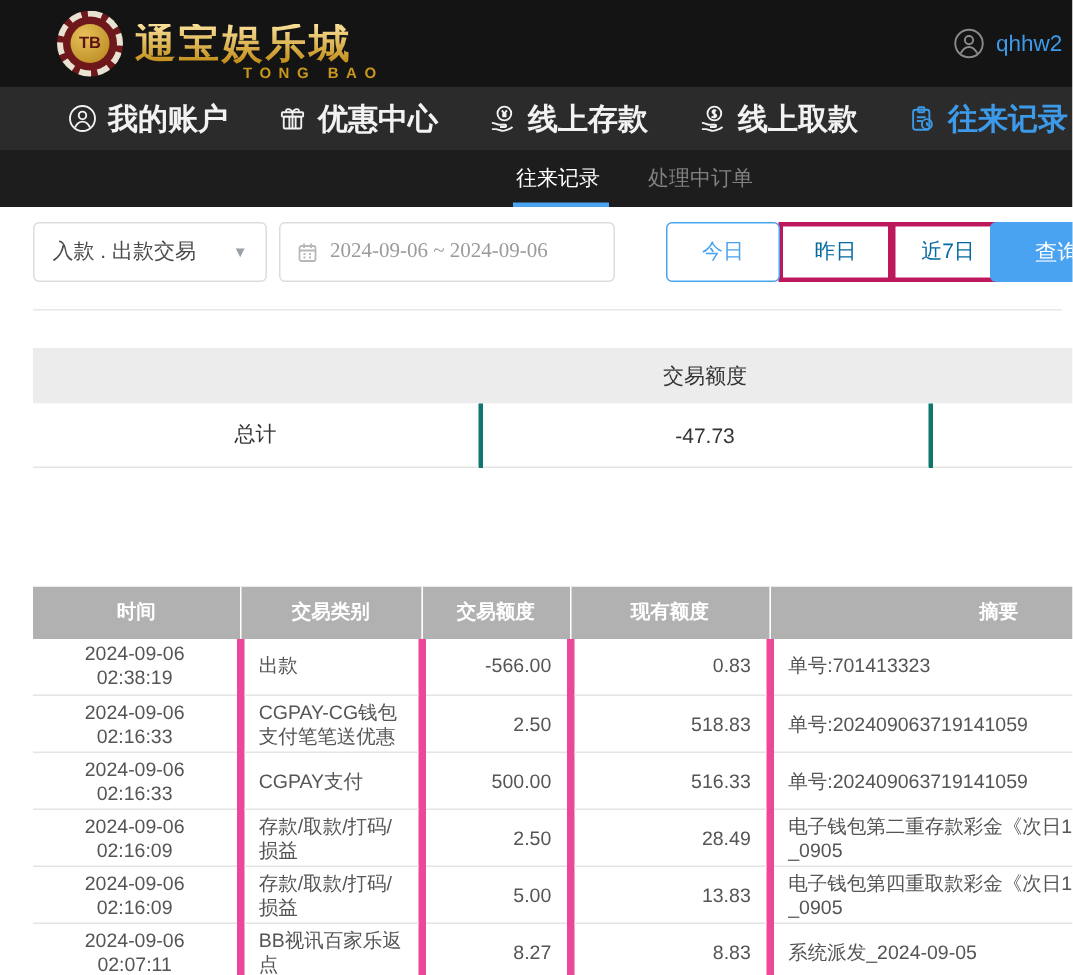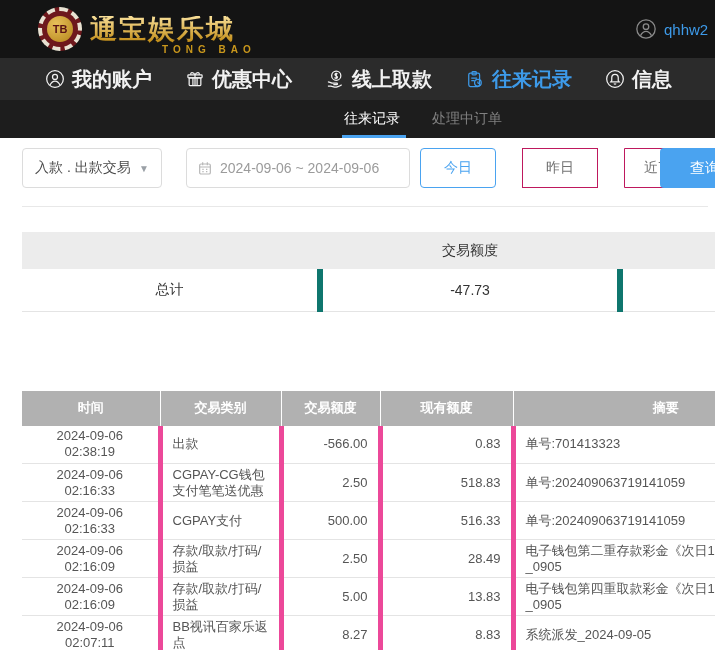--- a/index.html
+++ b/index.html
@@ -32,43 +32,43 @@
   
   .tabbar { height:38px; background:#1d1d1d; display:flex; align-items:stretch; padding-left:344px; gap:32px; }
   .tab { display:flex; align-items:center; color:#808080; font-size:14px; position:relative; cursor:pointer; }
   .tab.active { color:#ffffff; }
   .tab.active::after { content:""; position:absolute; left:-2px; right:-6px; bottom:0; height:3px; background:#4aa3f0; }
 
   
   .filter-bar { position:relative; height:40px; margin-top:10px; }
   .ctl { position:absolute; top:0; height:40px; border:1px solid #dcdcdc; border-radius:4px; background:#fff;
     display:flex; align-items:center; font-size:14px; }
-  .type-select { left:22px; width:140px; padding:0 12px; color:#4a4a4a; justify-content:space-between; cursor:pointer; }
+  .type-select { left:22px; width:156px; padding:0 12px; color:#4a4a4a; justify-content:space-between; cursor:pointer; }
   .caret { color:#9aa0a6; font-size:10px; }
-  .date-input { left:186px; width:224px; padding:0 10px; color:#9b9b9b; gap:7px; cursor:pointer; }
+  .date-input { left:186px; width:224px; padding:0 10px; color:#9b9b9b; gap:7px; cursor:pointer;font-family:Liberation Serif, serif; }
   .date-input svg { color:#b8b8b8; }
-  .btn-group { position:absolute; left:420px; top:0; display:flex;gap:27px; }
-  .qbtn { width:76px; height:40px; background:#fff; border:1px solid #be185d; color:#737373; font-size:14px;
+  .btn-group { position:absolute; left:444px; top:0; display:flex; }
+  .qbtn { width:76px; height:40px; background:#fff; border:3px solid #be185d; color:#0369a1; font-size:14px;
     display:flex; align-items:center; justify-content:center; cursor:pointer; margin-left:-1px; }
   .qbtn:first-child { margin-left:0; border-radius:4px 0 0 4px; }
   .qbtn:last-child { border-radius:0 4px 4px 0; }
   .qbtn.active { border:1px solid #4aa3f0; color:#4aa3f0; border-radius:4px; z-index:2; }
   .query-btn { position:absolute; left:660px; top:0; width:90px; height:40px; background:#4aa3f0; border:none;
     border-radius:4px; color:#fff; font-size:15px; display:flex; align-items:center; justify-content:center; cursor:pointer; }
 
   .divider { border:none; border-top:1px solid #e8e8e8; margin:18px 0 0 22px; width:686px; }
 
   
   .summary-wrap { margin:25px 0 0 22px; width:693px; overflow:hidden; }
   table { border-collapse:collapse; }
   .summary-table { width:920px; table-layout:fixed; font-size:14px; color:#333; }
   .summary-table col:nth-child(1){ width:298px; } .summary-table col:nth-child(2){ width:300px; } .summary-table col:nth-child(3){ width:322px; }
   .summary-table thead td { background:#ececec; height:37px; text-align:center; }
   .summary-table tbody td { height:42px; text-align:center; border-bottom:1px solid #e4e4e4; background:#fff; }
-  .summary-table tbody td + td { border-left:6px solid #0f766e; }
+  .summary-table tbody td + td { border-left:3px solid #0f766e; }
 
   
   .table-wrap { margin:79px 0 0 22px; width:693px; overflow:hidden; }
   .data-table { width:796px; table-layout:fixed; font-size:13px; color:#555; }
   .data-table col:nth-child(1){ width:138px; } .data-table col:nth-child(2){ width:121px; }
   .data-table col:nth-child(3){ width:99px; }  .data-table col:nth-child(4){ width:133px; }
   .data-table col:nth-child(5){ width:305px; }
   .data-table th { background:#b1b1b1; color:#fff; font-size:13px; font-weight:bold; height:35px; text-align:center;
     border-right:1px solid #fff; }
   .data-table th:last-child { border-right:none; }
@@ -125,20 +125,29 @@
         <path d="M12 7v13"></path>
           <path d="M9.5 10.5v9.5 M14.5 10.5v9.5"></path>
         <path d="M12 7C10.5 3.8 6 3.5 7 6.8"></path>
           <path d="M12 7c1.5-3.2 6-3.5 5-0.2"></path>
       </svg>
       <span>优惠中心</span>
     </div>
     <div class="nav-item">
       <svg class="ic" viewBox="0 0 24 24" fill="none" stroke="currentColor" stroke-width="1.5">
         <circle cx="13.5" cy="8" r="5.5"></circle>
+        <path d="M11.5 5.5l2 2.5 2-2.5 M13.5 8v3 M11.8 8.6h3.4 M11.8 10.2h3.4"></path>
+        <path d="M3.5 15.5c2.5 0 4 1.5 6 1.5h4.5c1.2 0 1.2 1.8 0 1.8h-4"></path>
+        <path d="M3.5 20.5h3.5l4.5 1.3c1.5.3 6.5-1.2 8.5-3"></path>
+      </svg>
+      <span>线上存款</span>
+    </div>
+    <div class="nav-item">
+      <svg class="ic" viewBox="0 0 24 24" fill="none" stroke="currentColor" stroke-width="1.5">
+        <circle cx="13.5" cy="8" r="5.5"></circle>
         <path d="M15 5.8c-2.5-1.2-4 .7-2.2 2s2.8 1.2 2 2.6c-.8 1.2-2.8.8-3.6 0 M13.5 4.5v7"></path>
         <path d="M3.5 15.5c2.5 0 4 1.5 6 1.5h4.5c1.2 0 1.2 1.8 0 1.8h-4"></path>
         <path d="M3.5 20.5h3.5l4.5 1.3c1.5.3 6.5-1.2 8.5-3"></path>
       </svg>
       <span>线上取款</span>
     </div>
     <div class="nav-item active">
       <svg class="ic" viewBox="0 0 24 24" fill="none" stroke="currentColor" stroke-width="1.5">
         <rect x="4.5" y="5" width="13" height="16" rx="2"></rect>
         <rect x="8.5" y="3" width="5" height="4" rx="1"></rect>

